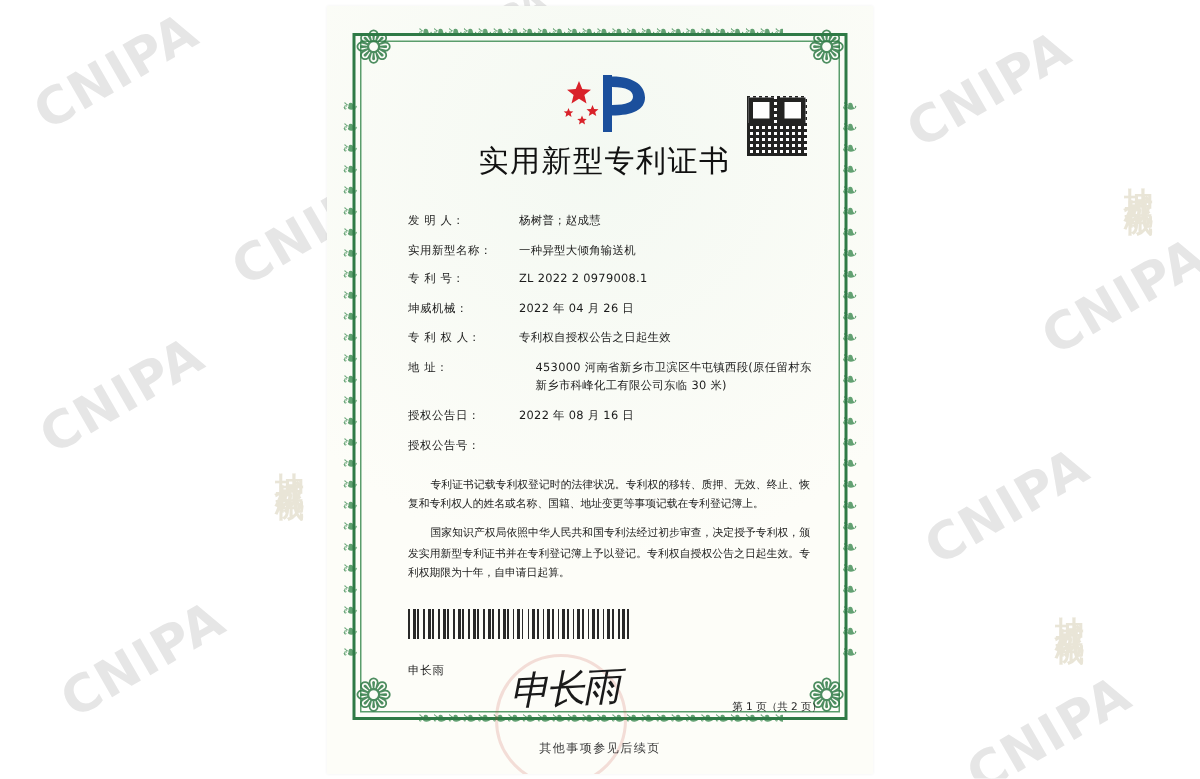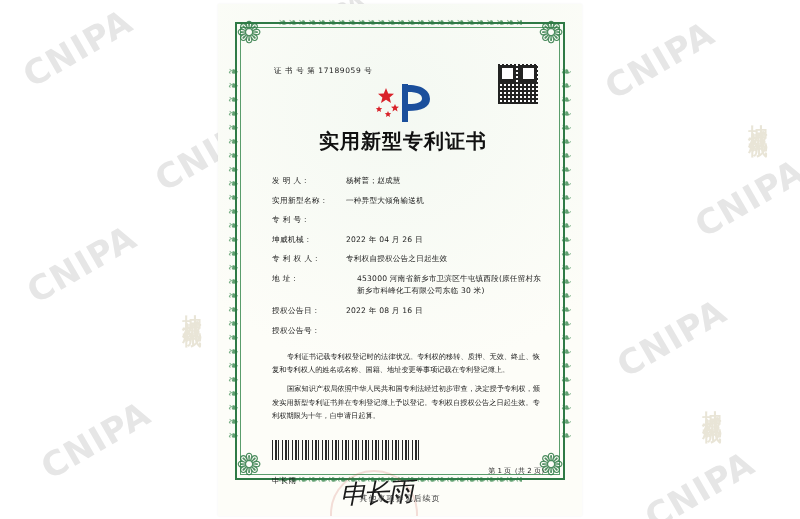--- a/index.html
+++ b/index.html
@@ -153,21 +153,21 @@
 
   .emblem-wrap {
     text-align: center;
     margin-top: 4px;
     height: 46px;
     position: relative;
   }
   .title {
     text-align: center;
     font-size: 20px;
-    font-weight: bold;
+    font-weight: normal;
     color: #111;
     letter-spacing: 1px;
     margin-top: 2px;
     font-family: "DejaVu Sans", "Liberation Sans", sans-serif;
   }
 
   .fields {
     margin-top: 20px;
     margin-left: 14px;
     margin-right: 6px;
@@ -306,21 +306,20 @@
 
     <div class="corner tl">❁</div>
     <div class="corner tr">❁</div>
     <div class="corner bl">❁</div>
     <div class="corner br">❁</div>
 
     <div class="content">
 
       <div class="qr"></div>
 
-      <div class="cert-no">证 书 号 第 17189059 号</div>
 
       <div class="emblem-wrap">
         <svg width="70" height="46" viewBox="0 0 70 46">
           <path d="M34 4 L34 42 L40 42 L40 4 Z" fill="#1b4f9c"></path>
           <path d="M40 5 C56 5 62 12 62 19 C62 27 54 31 40 31 L40 24 C50 24 54 22 54 18.5 C54 14.5 50 12 40 12 Z" fill="#1b4f9c"></path>
           <g fill="#d9222a">
             <polygon points="18,8 20.2,13.4 26,13.8 21.6,17.4 23,23 18,19.8 13,23 14.4,17.4 10,13.8 15.8,13.4"></polygon>
             <polygon points="27,24 28.1,26.6 31,26.8 28.8,28.6 29.5,31.4 27,29.8 24.5,31.4 25.2,28.6 23,26.8 25.9,26.6"></polygon>
             <polygon points="20,31 20.9,33.1 23.2,33.3 21.5,34.7 22,37 20,35.7 18,37 18.5,34.7 16.8,33.3 19.1,33.1"></polygon>
             <polygon points="11,26 11.9,28.1 14.2,28.3 12.5,29.7 13,32 11,30.7 9,32 9.5,29.7 7.8,28.3 10.1,28.1"></polygon>
@@ -334,20 +333,21 @@
           <div class="field">
             <div class="k">发  明  人：</div>
             <div class="v">杨树普；赵成慧</div>
           </div>
           <div class="field">
             <div class="k">实用新型名称：</div>
             <div class="v">一种异型大倾角输送机</div>
           </div>
           <div class="field">
             <div class="k">专  利  号：</div>
+            <div class="v">ZL 2022 2 0979008.1</div>
           </div>
           <div class="field">
             <div class="k">坤威机械：</div>
             <div class="v">2022 年 04 月 26 日</div>
           </div>
           <div class="field">
             <div class="k">专  利  权  人：</div>
             <div class="v">专利权自授权公告之日起生效</div>
           </div>
           <div class="field two-line">

